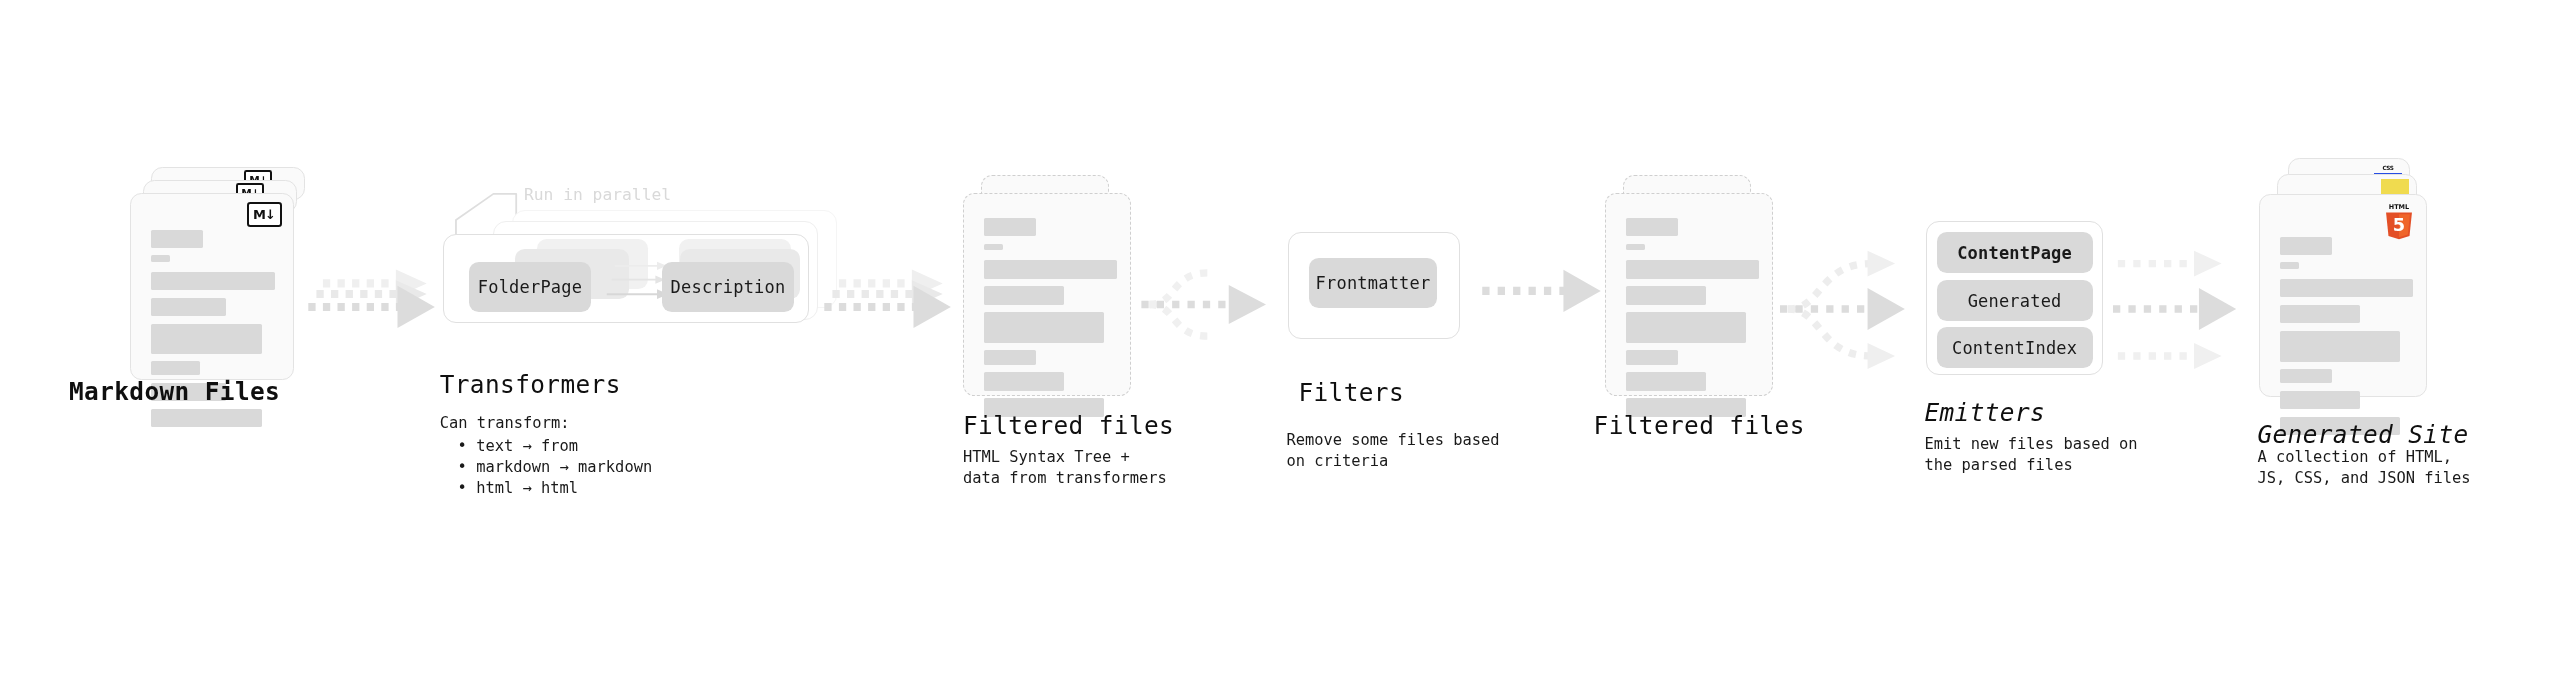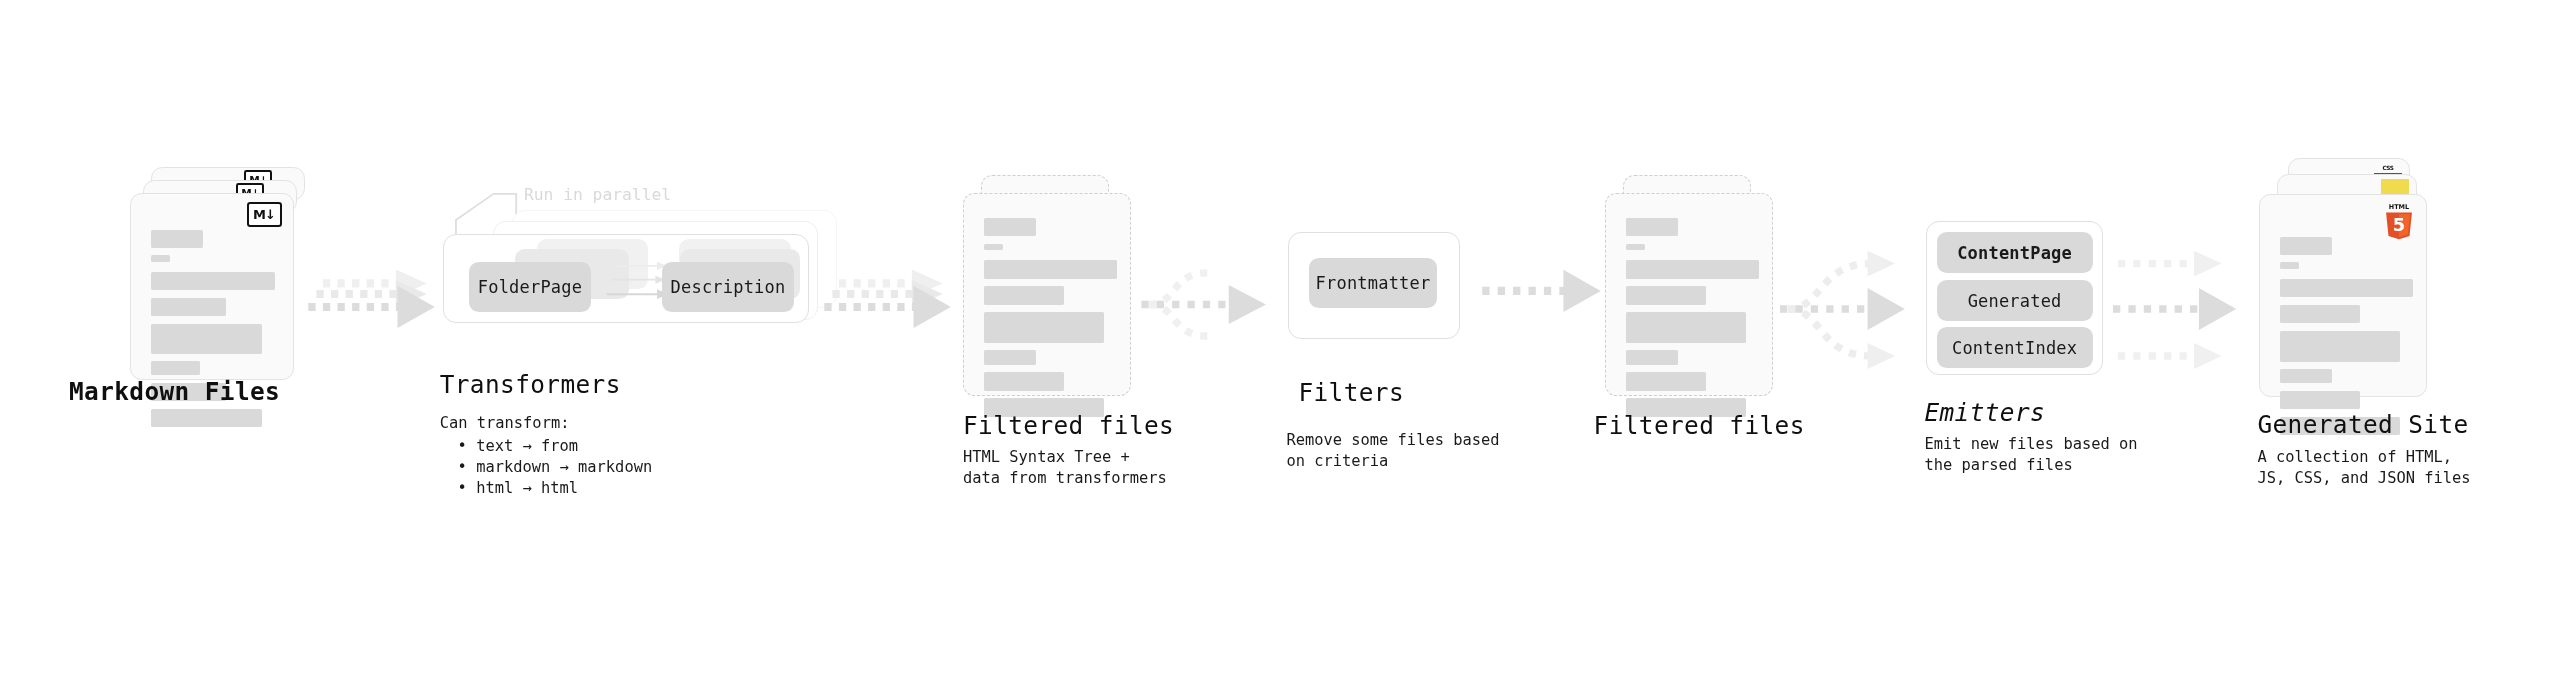--- a/index.html
+++ b/index.html
@@ -322,19 +322,19 @@
           <div class="bar" style="width:19.5px;height:6.5px;margin-bottom:9.8px;"></div>
           <div class="bar" style="width:133px;height:18.7px;"></div>
           <div class="bar" style="width:80px;height:18.7px;"></div>
           <div class="bar" style="width:120px;height:31px;"></div>
           <div class="bar" style="width:52px;height:14.6px;"></div>
           <div class="bar" style="width:80px;height:18.7px;"></div>
           <div class="bar" style="width:120px;height:18.7px;"></div>
         </div>
       </div>
     </div>
-    <div class="title" style="left:-1.6px;top:252px;">Generated Site</div>
+    <div class="title" style="left:-1.6px;top:262px;font-style:italic;">Generated Site</div>
     <div class="subtitle" style="left:-1.6px;top:289px;">A collection of HTML,
 JS, CSS, and JSON files</div>
   </div>
 
 </div>
 
 
 </body></html>

